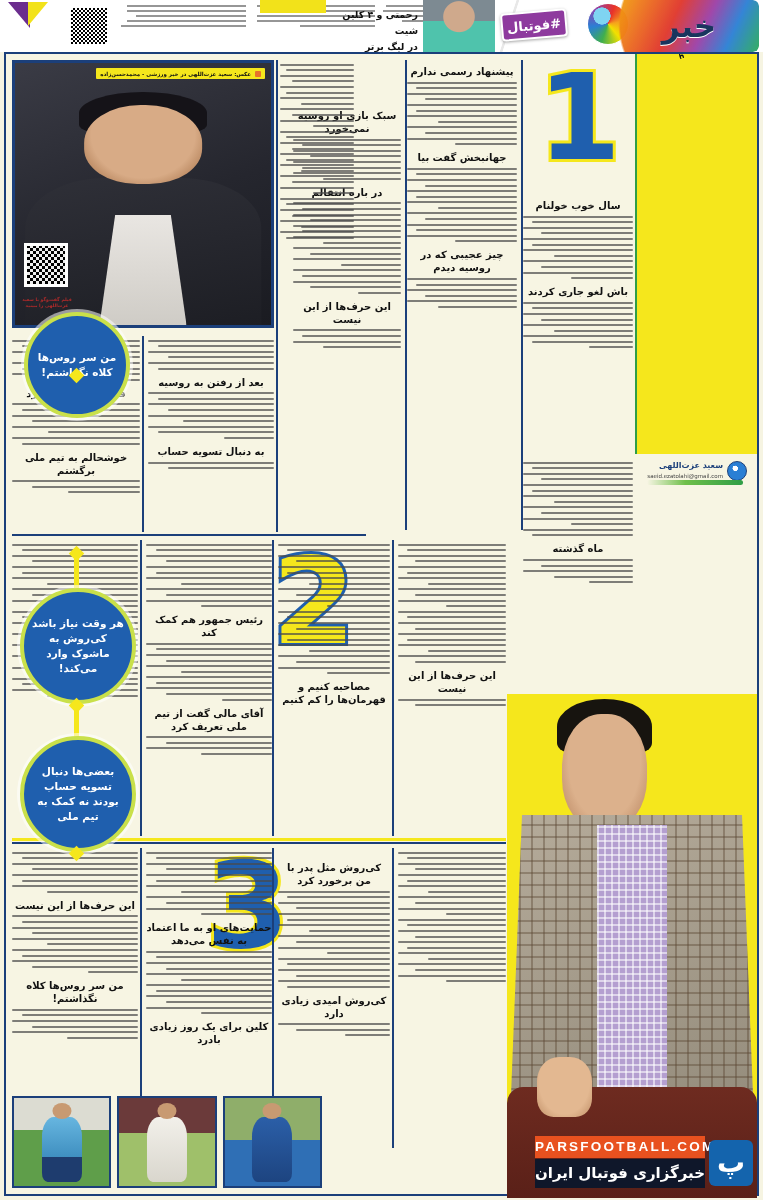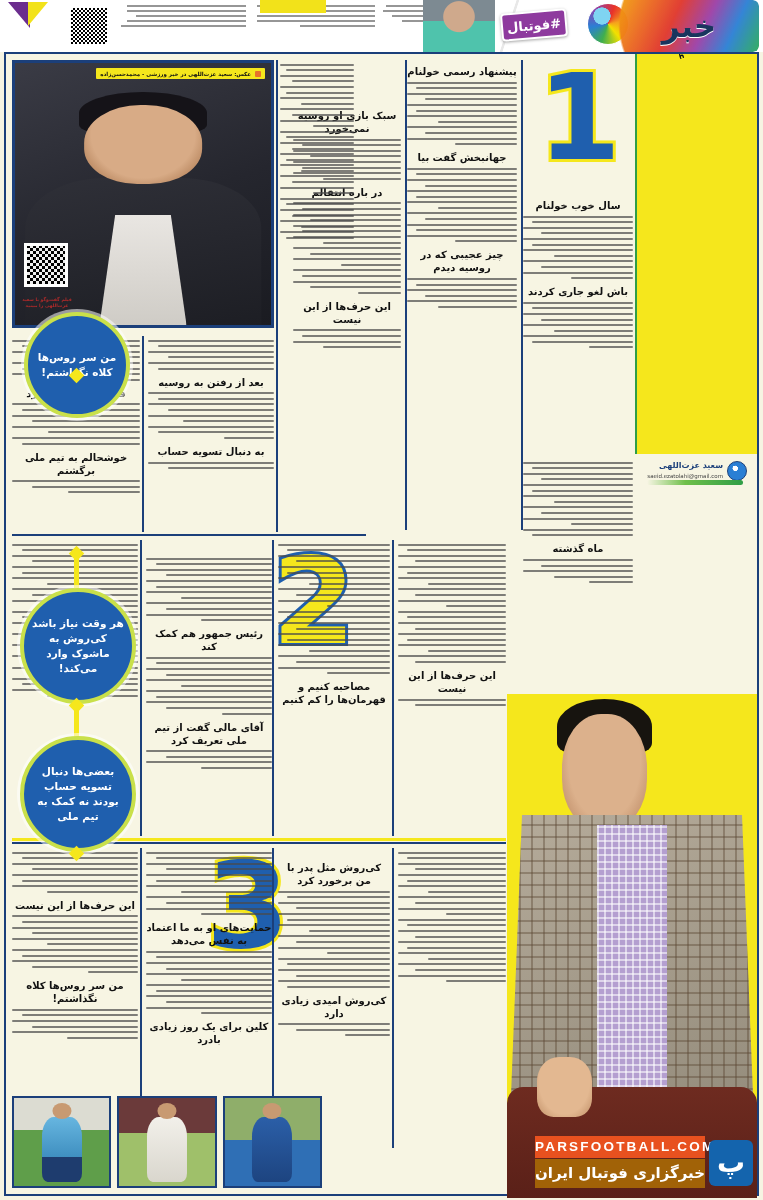--- a/index.html
+++ b/index.html
@@ -597,21 +597,21 @@
     letter-spacing: 2.2px;
     text-align: center;
     line-height: 22px;
     direction: ltr;
     font-family: "Liberation Sans", sans-serif;
   }
   .wm-blue {
     position: absolute;
     right: 50px; top: 23px;
     width: 170px; height: 29px;
-    background: #a16207;
+    background: #0f172a;
     color: #fff;
     font-size: 15px;
     font-weight: bold;
     line-height: 29px;
   }
   .wm-icon {
     position: absolute;
     right: 2px; top: 4px;
     width: 44px; height: 46px;
     background: #1464ad;
@@ -675,20 +675,24 @@
       </div>
     </div>
 
     <div class="corner-logo">
       <div class="tri"></div>
       <div class="tri2"></div>
     </div>
 
     <div class="masthead-yellowbar"></div>
 
+    <div class="masthead-caption">
+      <div>رحمتی و ۴ کلین شیت</div>
+      <div>در لیگ برتر</div>
+    </div>
 
     <div class="masthead-swoosh"></div>
     <div class="masthead-photo"></div>
 
     <div class="hashtag-tag">#فوتبال</div>
 
     <div class="masthead-globe"></div>
     <div class="masthead-logo"></div>
     <div class="masthead-logo-text">خبر ورزشی</div>
   </div>
@@ -778,21 +782,21 @@
             <div class="ln e92"></div>
             <div class="ln e40"></div>
         </div>
       </div>
     </div>
 
     <div class="coldiv" style="right:234px;top:6px;height:470px;"></div>
 
     <div class="col" style="right:240px;top:6px;width:110px;height:470px;">
       <div class="col-inner">
-        <div class="hdg">پیشنهاد رسمی خولنام</div>
+        <div class="hdg">پیشنهاد رسمی ندارم</div>
         <div class="para">
           <div class="ln j"></div>
             <div class="ln e92"></div>
             <div class="ln j"></div>
           <div class="ln e84"></div>
             <div class="ln j"></div>
             <div class="ln e92"></div>
           <div class="ln j"></div>
             <div class="ln e72"></div>
             <div class="ln j"></div>
@@ -1029,21 +1033,21 @@
           <div class="ln j"></div>
             <div class="ln e92"></div>
             <div class="ln j"></div>
           <div class="ln e72"></div>
         </div>
       </div>
     </div>
 
     <div class="coldiv" style="left:134px;top:486px;height:296px;"></div>
 
-    <div class="col" style="left:140px;top:500px;width:126px;height:296px;">
+    <div class="col" style="left:140px;top:486px;width:126px;height:296px;">
       <div class="col-inner">
         <div class="para">
           <div class="ln j"></div>
             <div class="ln e92"></div>
             <div class="ln j"></div>
           <div class="ln e84"></div>
             <div class="ln j"></div>
             <div class="ln e92"></div>
           <div class="ln j"></div>
             <div class="ln e72"></div>

